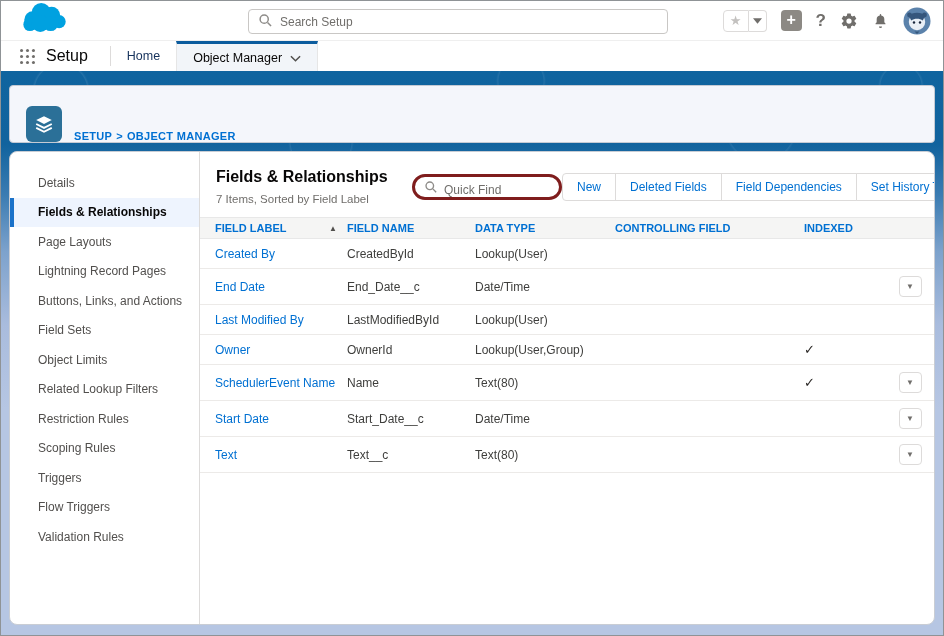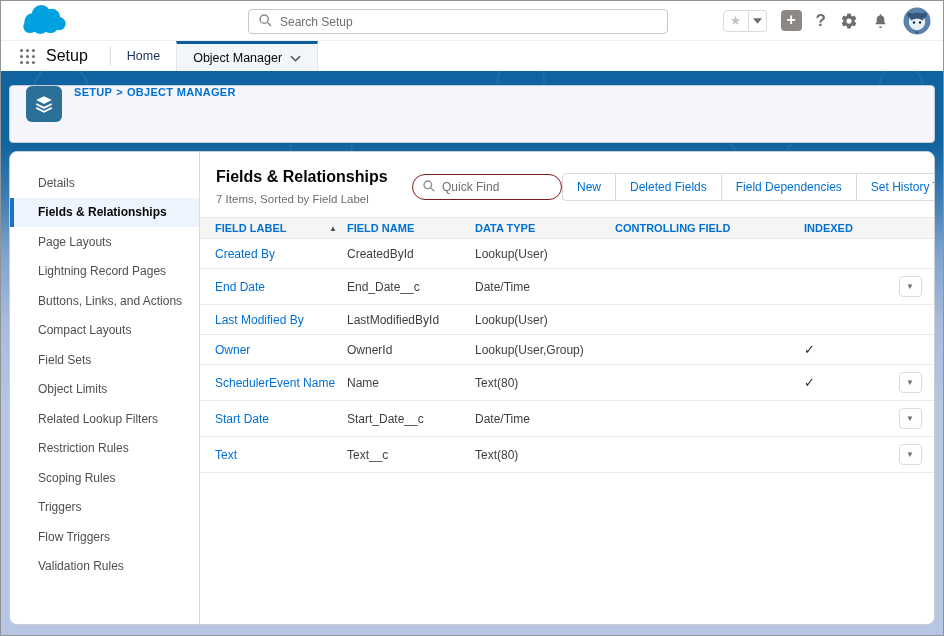--- a/index.html
+++ b/index.html
@@ -7,21 +7,21 @@
   body {
     font-family: "Liberation Sans", sans-serif;
     border: 1px solid #8f9396;
     position: relative;
     overflow: hidden;
     background: #fff;
   }
 
   
   .top-header {
-    height: 40px; background: #fff; display: flex; align-items: center;
+    height: 40px; background: #fff; display: flex; 
     padding: 0 12px; position: relative; border-bottom: 1px solid #efefef;
   }
   .cloud-logo { width: 52px; height: 32px; margin-left: 6px; }
   .global-search {
     position: absolute; left: 247px; top: 8px; width: 420px; height: 25px;
     border: 1px solid #c9c7c5; border-radius: 4px; background: #fff;
     display: flex; align-items: center; padding: 0 10px; gap: 8px;
   }
   .global-search input {
     border: none; outline: none; flex: 1; font-size: 12px;
@@ -73,21 +73,21 @@
       radial-gradient(circle at 320px 70px, transparent 30px, rgba(255,255,255,.07) 31px, transparent 33px),
       radial-gradient(circle at 520px 10px, transparent 22px, rgba(255,255,255,.08) 23px, transparent 25px),
       radial-gradient(circle at 760px 55px, transparent 34px, rgba(255,255,255,.07) 35px, transparent 37px),
       radial-gradient(circle at 900px 15px, transparent 20px, rgba(255,255,255,.08) 21px, transparent 23px);
   }
 
   
   .crumb-card {
     position: absolute; left: 8px; right: 8px; top: 14px; height: 58px;
     background: #f4f6fb; border: 1px solid #c4cad4; border-radius: 4px;
-    display: flex; align-items: flex-start; padding: 0 16px; gap: 12px;
+    display: flex; align-items: flex-end; padding: 0 16px; gap: 12px;
   }
   .object-icon {
     width: 36px; height: 36px; border-radius: 6px; background: #2b7098;
     display: flex; align-items: center; justify-content: center; flex: none;
   }
   .crumb-path { font-size: 11px; font-weight: bold; letter-spacing: .3px; }
   .crumb-path a { color: #0070d2; text-decoration: none; cursor: pointer; }
   .crumb-sep { color: #0070d2; margin: 0 4px; }
   .crumb-title { font-size: 18px; font-weight: bold; color: #080707; margin-top: 2px; }
 
@@ -105,22 +105,22 @@
   .side-item.selected {
     background: #eef4fe; border-left-color: #1b72c9; font-weight: bold; color: #080707;
   }
 
   .content { flex: 1; display: flex; flex-direction: column; }
   .content-header { display: flex; align-items: center; padding: 16px 8px 12px 16px; }
   .title-block { width: 196px; flex: none; }
   .content-title { font-size: 16px; font-weight: bold; color: #080707; }
   .content-subtitle { font-size: 11.5px; color: #706e6b; margin-top: 7px; }
   .quick-find {
-    width: 150px; height: 26px; border: 1px solid #7f1d1d; border-radius: 14px;
-    display: flex; align-items: center; padding: 0 10px; gap: 7px; flex: none;
+    width: 150px; height: 26px; border: 3px solid #7f1d1d; border-radius: 14px;
+    display: flex; align-items: flex-end; padding: 0 10px; gap: 7px; flex: none;
     background: #fff;
   }
   .quick-find input {
     border: none; outline: none; width: 100%; font-size: 12px;
     font-family: "Liberation Sans", sans-serif; color: #16325c;
   }
   .quick-find input::placeholder { color: #706e6b; }
   .btn-group { margin-left: auto; display: flex; }
   .sf-btn {
     height: 28px; background: #fff; border: 1px solid #dddbda; color: #0070d2;
@@ -264,21 +264,20 @@
   </div>
 
   <div class="main-card">
 
     <div class="sidebar">
       <div class="side-item">Details</div>
       <div class="side-item selected">Fields &amp; Relationships</div>
       <div class="side-item">Page Layouts</div>
       <div class="side-item">Lightning Record Pages</div>
       <div class="side-item">Buttons, Links, and Actions</div>
-      <div class="side-item">Compact Layouts</div>
       <div class="side-item">Field Sets</div>
       <div class="side-item">Object Limits</div>
       <div class="side-item">Related Lookup Filters</div>
       <div class="side-item">Restriction Rules</div>
       <div class="side-item">Scoping Rules</div>
       <div class="side-item">Triggers</div>
       <div class="side-item">Flow Triggers</div>
       <div class="side-item">Validation Rules</div>
     </div>
 

